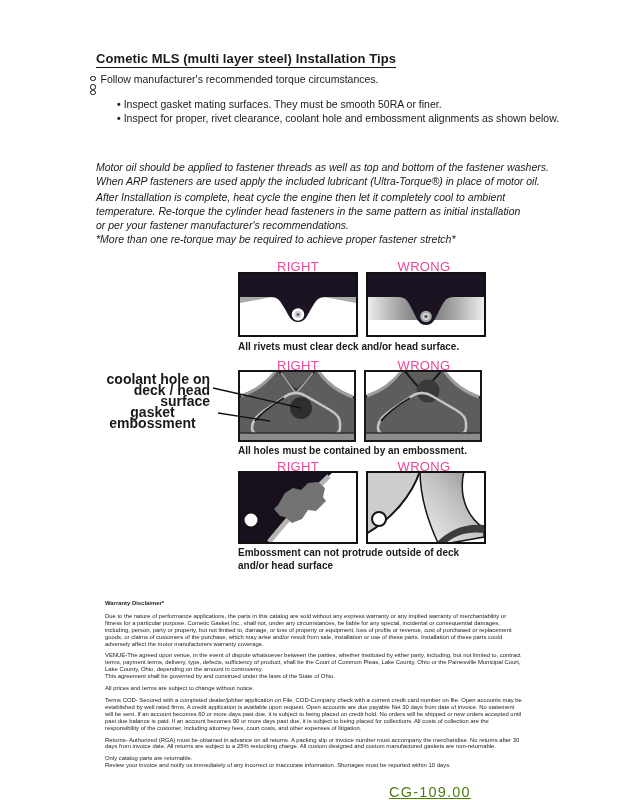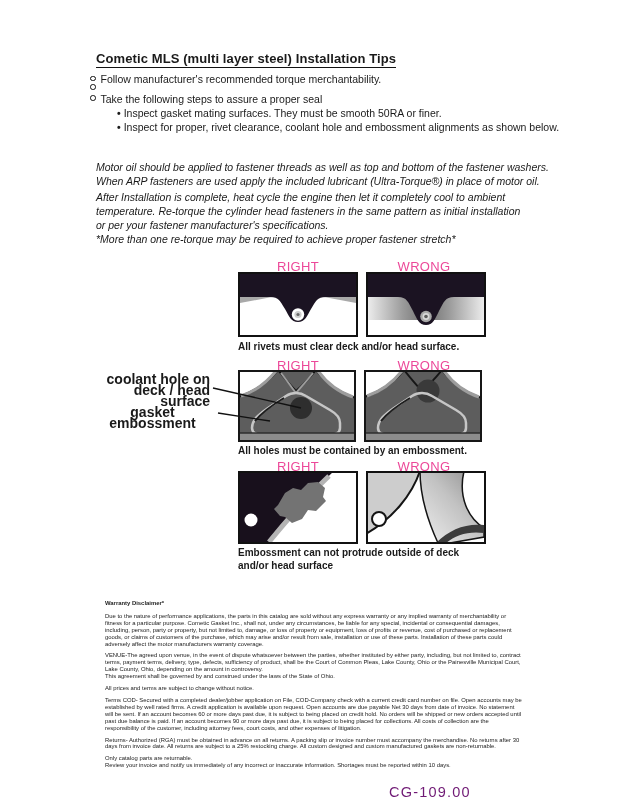--- a/index.html
+++ b/index.html
@@ -31,56 +31,55 @@
   .dia-boxes{position:absolute;left:238px;display:flex;}
   .dia-boxes svg+svg{margin-left:8px;}
   .dia-caption{position:absolute;left:238px;font-size:10px;font-weight:bold;white-space:pre-line;line-height:13px;}
   .side-label{position:absolute;font-size:14px;font-weight:bold;line-height:11px;text-align:right;white-space:pre-line;}
   .lbl1{left:90px;top:347px;width:120px;}
   .lbl2{left:90px;top:380px;width:125px;text-align:center;}
   .leader-overlay{position:absolute;left:130px;top:340px;pointer-events:none;}
   .legal{position:absolute;left:105px;top:573px;width:418px;font-size:5.9px;line-height:6.9px;color:#222;}
   .legal h4{margin:0 0 6px 0;font-size:5.9px;font-weight:bold;}
   .legal p{margin:0 0 5px 0;white-space:pre-line;}
-  .footer-code{position:absolute;left:389px;top:757px;font-size:14.5px;letter-spacing:1.2px;color:#701a75;}
+  .footer-code{position:absolute;left:389px;top:757px;font-size:14.5px;letter-spacing:1.2px;color:#4d7c0f;text-decoration:underline;}
 </style>
 </head>
 <body>
 
 <div class="page">
 
   <div class="title">Cometic MLS (multi layer steel) Installation Tips</div>
 
   <div class="bullets">
     <div class="b-row">
       <span class="o-marker"></span>
-      <span>Follow manufacturer's recommended torque merchantability.</span>
+      <span>Follow manufacturer's recommended torque circumstances.</span>
     </div>
     <div class="b-row">
       <span class="o-marker"></span>
     </div>
     <div class="b-row">
       <span class="o-marker"></span>
-      <span>Take the following steps to assure a proper seal</span>
     </div>
     <div class="b-row sub">
       <span class="d-marker">•</span>
       <span>Inspect gasket mating surfaces.  They must be smooth 50RA or finer.</span>
     </div>
     <div class="b-row sub">
       <span class="d-marker">•</span>
       <span>Inspect for proper, rivet clearance, coolant hole and embossment alignments as shown below.</span>
     </div>
   </div>
 
   <div class="para p1">Motor oil should be applied to fastener threads as well as top and bottom of the fastener washers.
 When ARP fasteners are used apply the included lubricant (Ultra-Torque®) in place of motor oil.</div>
   <div class="para p2">After Installation is complete, heat cycle the engine then let it completely cool to ambient
 temperature. Re-torque the cylinder head fasteners in the same pattern as initial installation
-or per your fastener manufacturer's specifications.</div>
+or per your fastener manufacturer's recommendations.</div>
   <div class="para note">*More than one re-torque may be required to achieve proper fastener stretch*</div>
 
   <div class="dia-row">
     <div class="dia-labels" style="top:232px">
       <span>RIGHT</span>
       <span>WRONG</span>
     </div>
     <div class="dia-boxes" style="top:245px">
       <svg width="120" height="65" viewBox="0 0 120 65">
         <rect width="120" height="65" fill="#ffffff"></rect>

